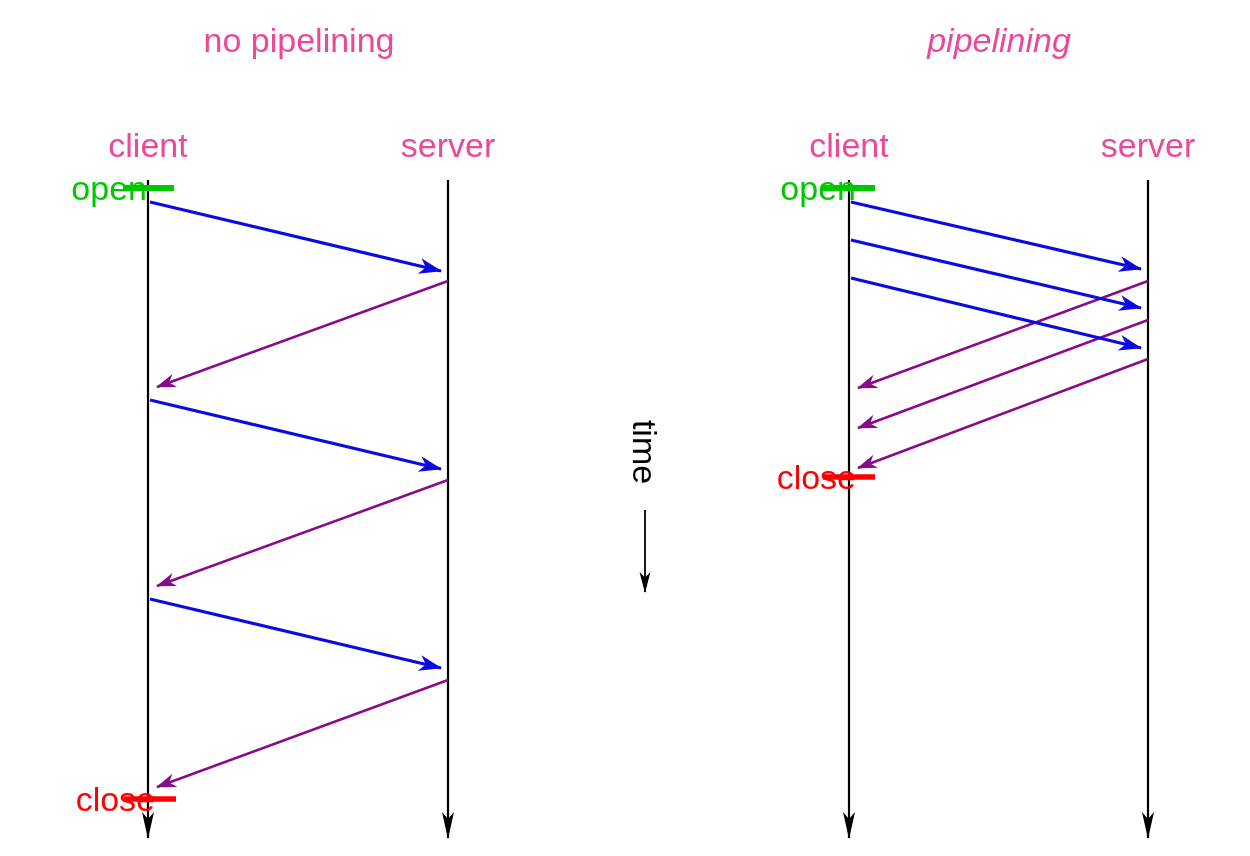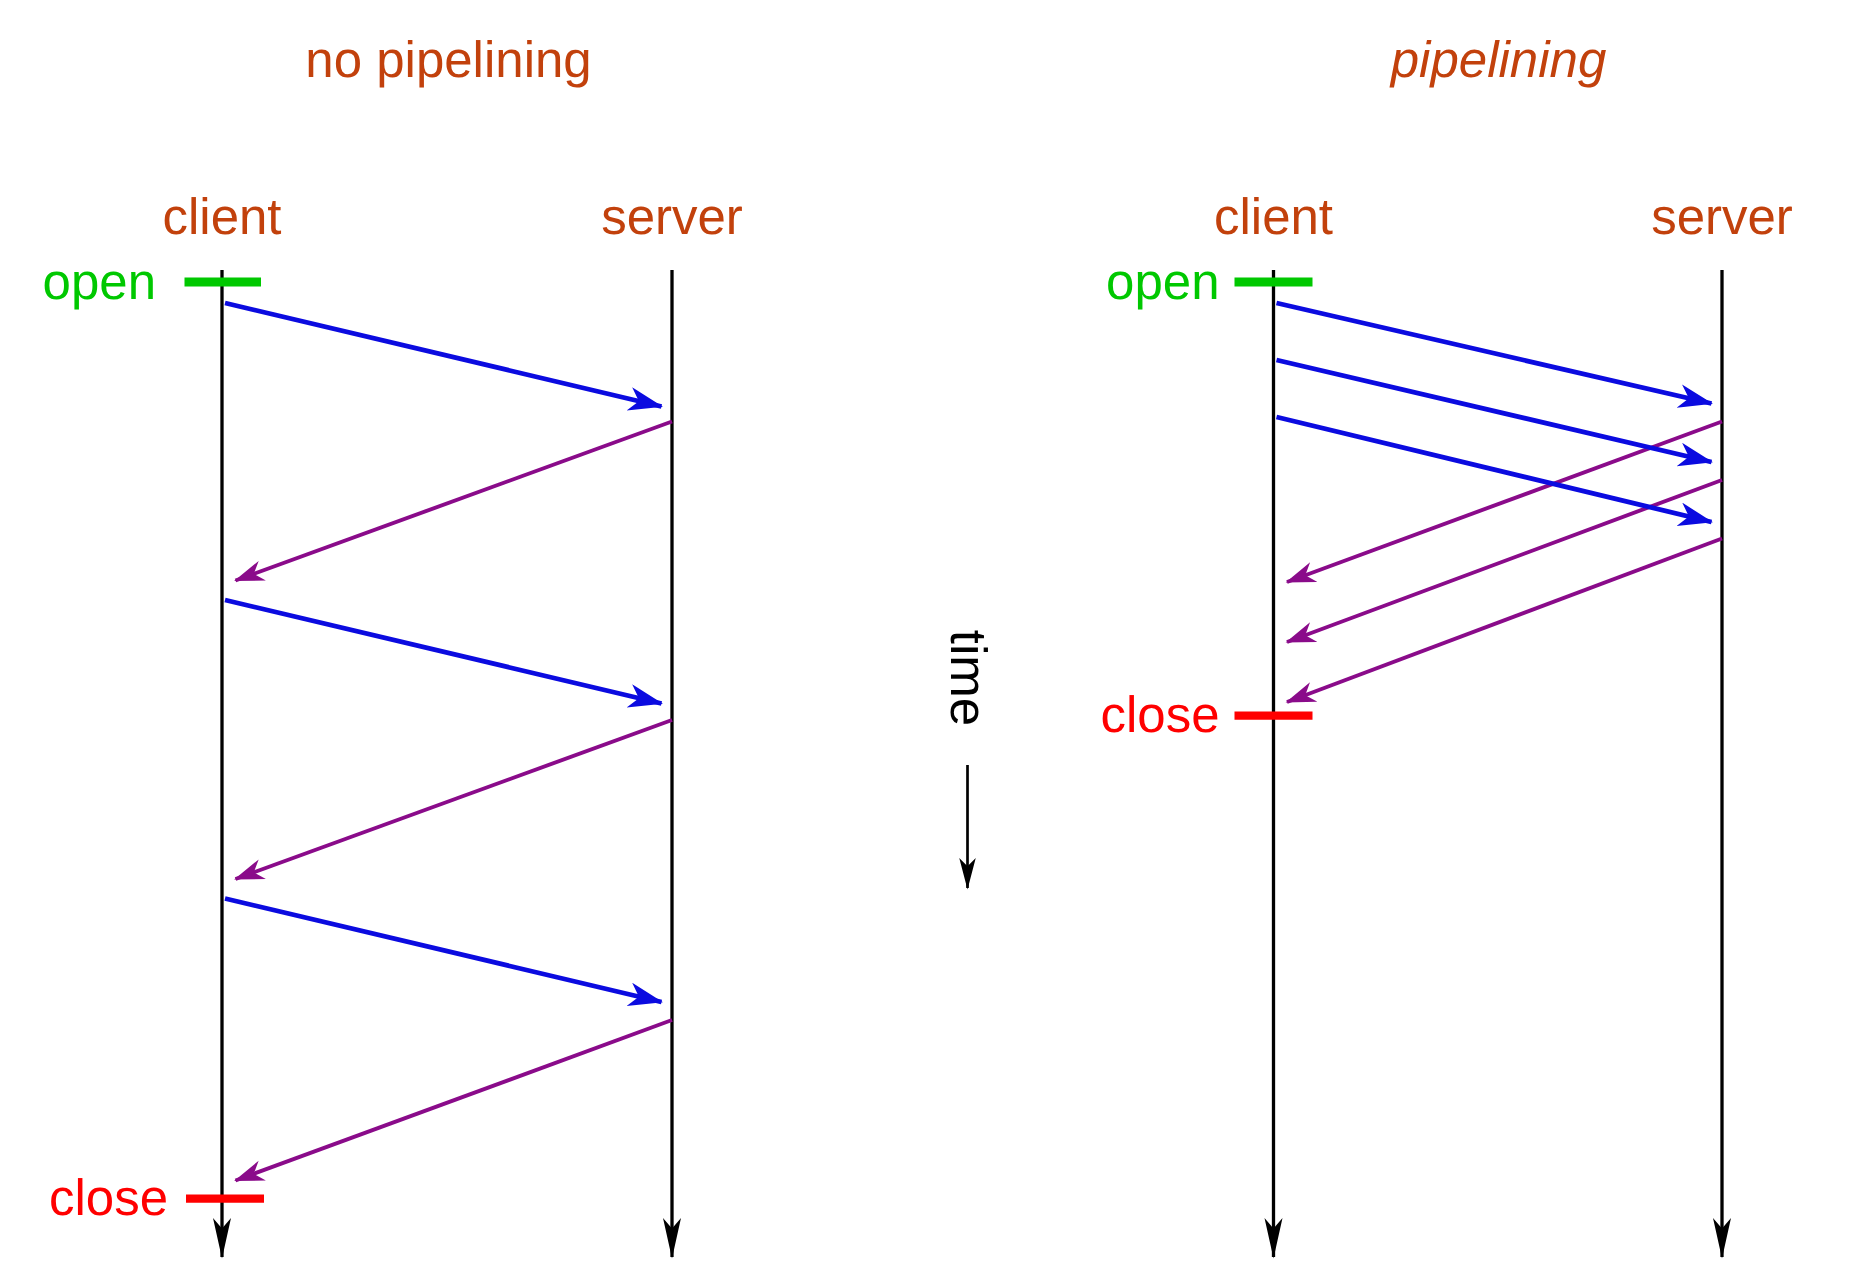--- a/index.html
+++ b/index.html
@@ -17,25 +17,25 @@
   }
   #diagram-canvas {
     position: absolute;
     left: 0;
     top: 0;
   }
   .label {
     position: absolute;
     white-space: nowrap;
     font-size: 34px;
-    color: #c2410c;
+    color: #ec4899;
     line-height: 1;
   }
   .center { transform: translate(-50%, -50%); }
-  .rightalign { transform: translate(-100%, -50%); }
+  .rightalign { transform: translate(-100%, -50%); margin-left: 43px; }
   .vertical { transform: translate(-50%, -50%) rotate(90deg); }
 </style>
 </head>
 <body>
 
 <div id="stage">
 
   <svg id="diagram-canvas" width="1250" height="856" viewBox="0 0 1250 856">
     <defs>
       <marker id="m-req" markerUnits="userSpaceOnUse" markerWidth="26" markerHeight="18" refX="22" refY="8" orient="auto">

